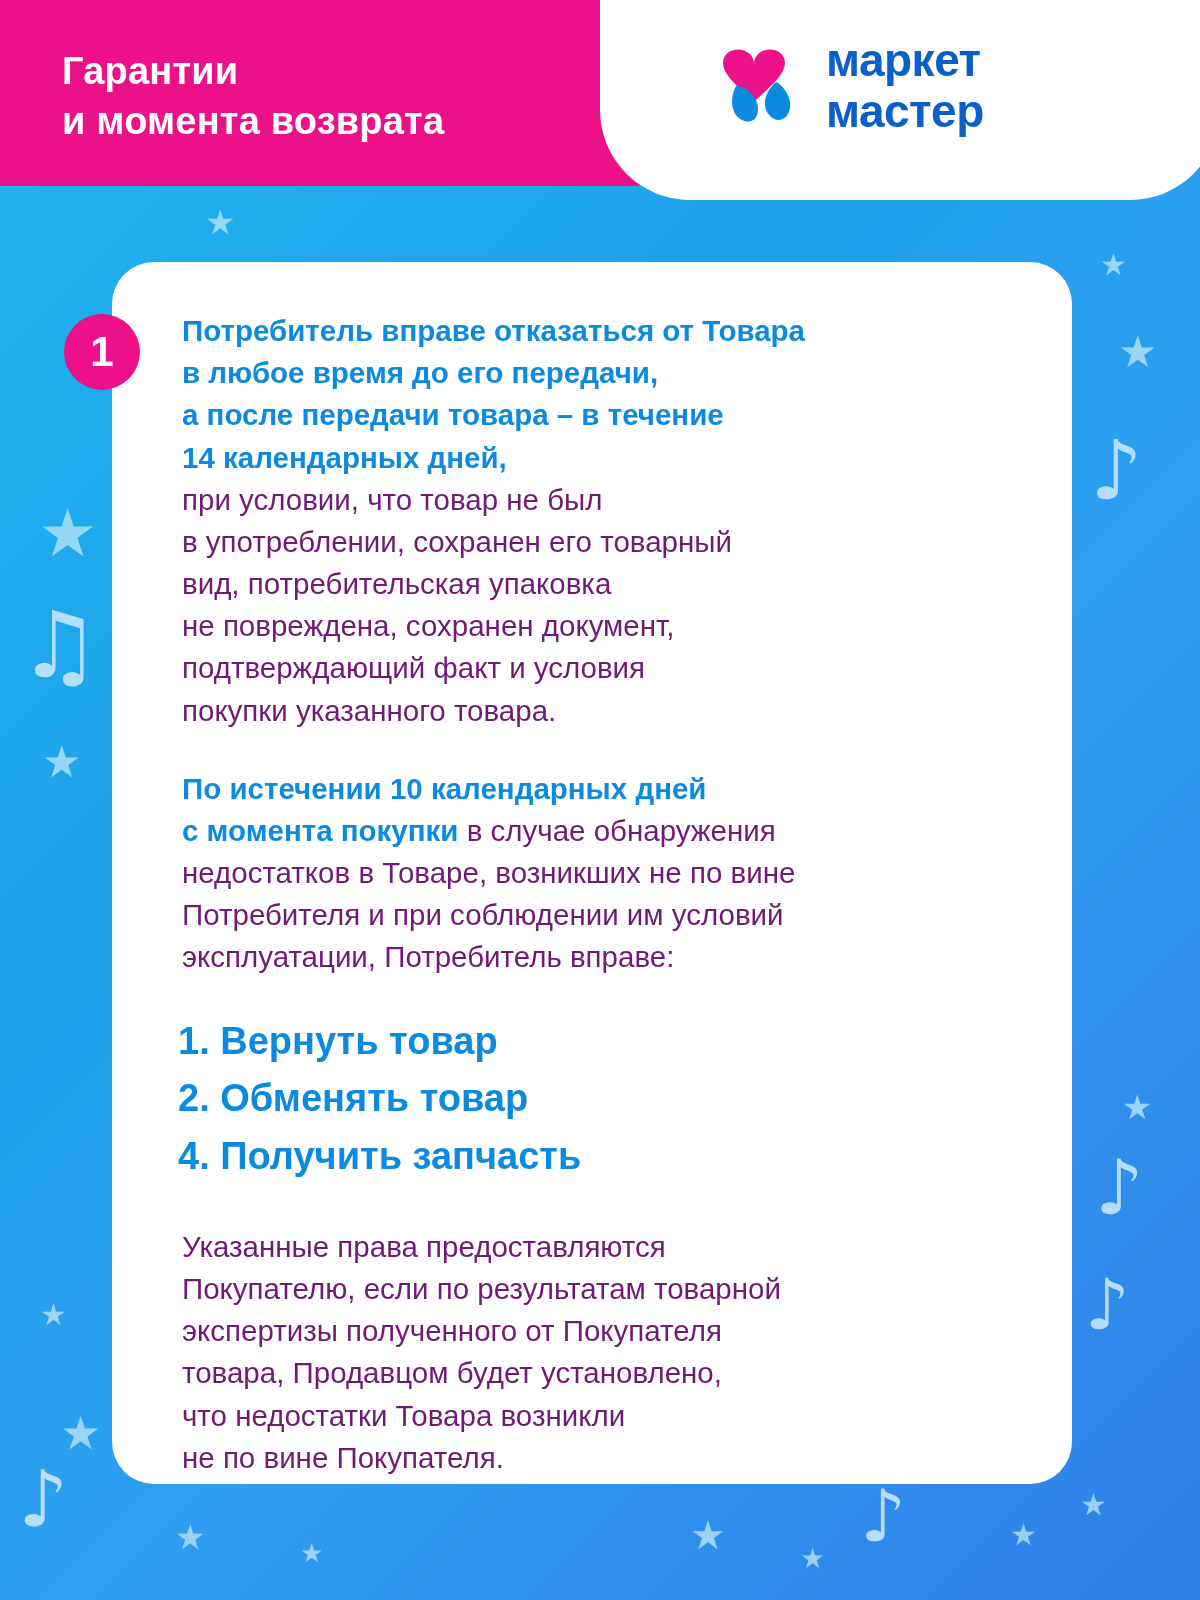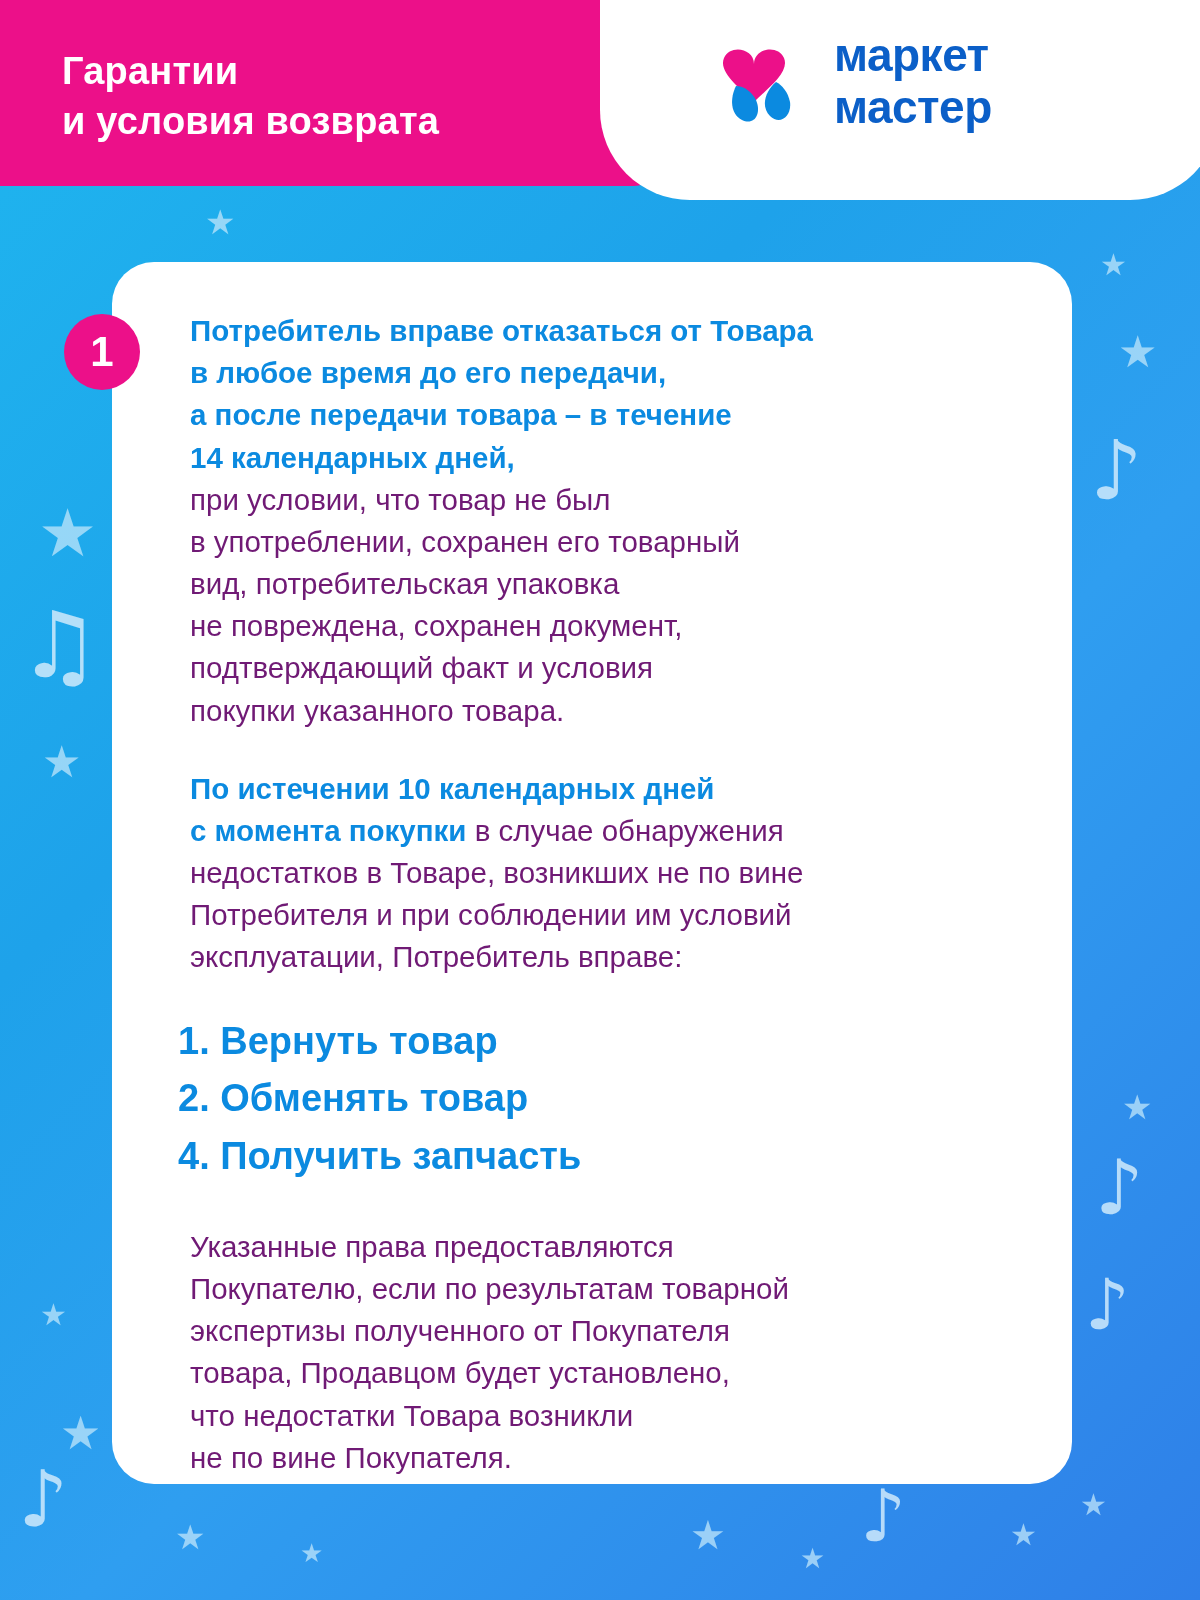--- a/index.html
+++ b/index.html
@@ -87,22 +87,22 @@
     height: 110px;
     background: #ffffff;
     border-bottom-left-radius: 70px;
     border-bottom-right-radius: 70px;
   }
   .logo-wrap {
     position: absolute;
     left: 700px;
     top: 30px;
     display: flex;
-    align-items: flex-start;
-    gap: 26px;
+    align-items: flex-end;
+    gap: 18px;
   }
   .logo-mark {
     width: 108px;
     height: 108px;
     position: relative;
   }
   .logo-text {
     color: #0b5fc8;
     font-size: 46px;
     font-weight: bold;
@@ -143,21 +143,21 @@
     display: flex;
     align-items: center;
     justify-content: center;
     z-index: 6;
   }
 
   .para {
     font-size: 29.5px;
     line-height: 1.43;
     color: #1b3d85;
-    margin: 0 0 26px 16px;
+    margin: 0 0 26px 8px;
     white-space: pre-line;
   }
   .para.first {
     margin-top: 0;
   }
   .hl {
     color: #0b8ae0;
     font-weight: bold;
   }
   .body-text {
@@ -206,21 +206,21 @@
     <div class="note" style="left:1085px; top:1270px; font-size:70px;">♪</div>
     <div class="note" style="left:18px; top:1460px; font-size:78px;">♪</div>
     <div class="note" style="left:860px; top:1480px; font-size:72px;">♪</div>
   </div>
 
   <div class="header">
     <div class="header-pink"></div>
     <div class="header-white"></div>
     <div class="header-white-bump"></div>
     <div class="header-title">Гарантии
-и условия возврата</div>
+и момента возврата</div>
 
     <div class="logo-wrap">
       <div class="logo-mark">
         <svg viewBox="0 0 108 108" width="108" height="108" aria-hidden="true">
           <path d="M54 34 C54 18, 30 14, 24 28 C18 42, 40 58, 54 72 C68 58, 90 42, 84 28 C78 14, 54 18, 54 34 Z" fill="#ec1089"></path>
           <path d="M36 56 C30 68, 30 84, 42 90 C54 96, 62 84, 56 70 C52 62, 44 56, 36 56 Z" fill="#0b8ae0"></path>
           <path d="M76 52 C66 60, 60 76, 70 86 C80 96, 92 86, 90 72 C88 62, 82 55, 76 52 Z" fill="#0b8ae0"></path>
         </svg>
       </div>
       <div class="logo-text">маркет

